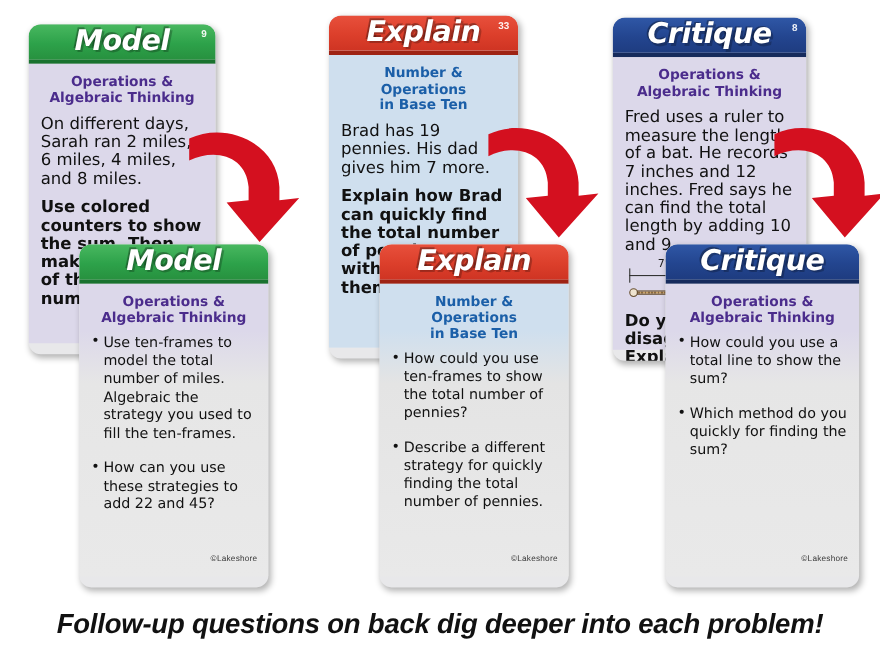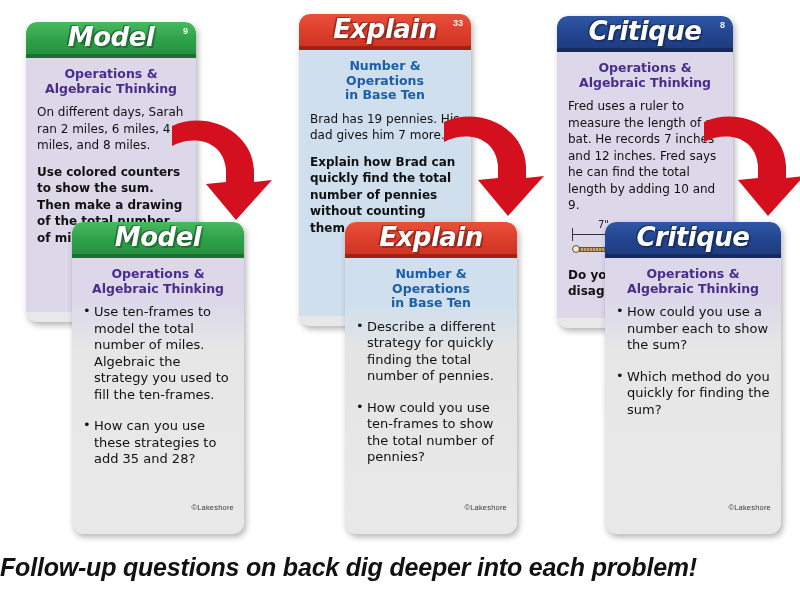--- a/index.html
+++ b/index.html
@@ -93,21 +93,21 @@
     font-weight: bold;
     font-size: 12.5px;
     line-height: 14.5px;
     margin-bottom: 8px;
   }
   .domain-purple { color: #4b2c8c; }
   .domain-blue   { color: #1b5fa8; }
 
   .prompt {
     font-family: "DejaVu Sans", sans-serif;
-    font-size: 12px;
+    font-size: 15px;
     line-height: 16.5px;
     color: #111111;
   }
   .prompt.bold { font-weight: bold; margin-top: 10px; }
 
   
   .bullets {
     font-family: "DejaVu Sans", sans-serif;
     font-size: 13px;
     line-height: 16.5px;
@@ -205,20 +205,21 @@
     height: 120px;
     pointer-events: none;
   }
 
   
   .caption {
     position: absolute;
     left: 0;
     right: 0;
     bottom: 18px;
+    text-align: center;
     font-family: "Liberation Sans", sans-serif;
     font-style: italic;
     font-weight: bold;
     font-size: 25px;
     color: #111111;
     letter-spacing: -0.2px;
   }
 
   
   #card-model-front    { left: 26px;  top: 22px;  width: 170px; height: 300px; }
@@ -262,21 +263,21 @@
       <div class="title">Model</div>
     </div>
     <div class="header-rule"></div>
     <div class="card-body body-grey">
       <div class="domain domain-purple">
         <div>Operations &amp;</div>
         <div>Algebraic Thinking</div>
       </div>
       <ul class="bullets">
         <li>Use ten-frames to model the total number of miles. Algebraic the strategy you used to fill the ten-frames.</li>
-        <li>How can you use these strategies to add 35 and 28?</li>
+        <li>How can you use these strategies to add 22 and 45?</li>
       </ul>
       <div class="lakeshore">©Lakeshore</div>
     </div>
   </div>
 
   <div class="card" id="card-explain-front">
     <div class="card-header hdr-red">
       <div class="title">Explain</div>
       <div class="card-num">33</div>
     </div>
@@ -299,22 +300,22 @@
     <div class="card-header hdr-red">
       <div class="title">Explain</div>
     </div>
     <div class="header-rule"></div>
     <div class="card-body body-grey-blue">
       <div class="domain domain-blue">
         <div>Number &amp; Operations</div>
         <div>in Base Ten</div>
       </div>
       <ul class="bullets">
+        <li>How could you use ten-frames to show the total number of pennies?</li>
         <li>Describe a different strategy for quickly finding the total number of pennies.</li>
-        <li>How could you use ten-frames to show the total number of pennies?</li>
       </ul>
       <div class="lakeshore">©Lakeshore</div>
     </div>
   </div>
 
   <div class="card" id="card-critique-front">
     <div class="card-header hdr-blue">
       <div class="title">Critique</div>
       <div class="card-num">8</div>
     </div>
@@ -351,21 +352,21 @@
     <div class="card-header hdr-blue">
       <div class="title">Critique</div>
     </div>
     <div class="header-rule"></div>
     <div class="card-body body-grey">
       <div class="domain domain-purple">
         <div>Operations &amp;</div>
         <div>Algebraic Thinking</div>
       </div>
       <ul class="bullets">
-        <li>How could you use a number each to show the sum?</li>
+        <li>How could you use a total line to show the sum?</li>
         <li>Which method do you quickly for finding the sum?</li>
       </ul>
       <div class="lakeshore">©Lakeshore</div>
     </div>
   </div>
 
   <div class="caption">Follow-up questions on back dig deeper into each problem!</div>
 
 </div>
 

